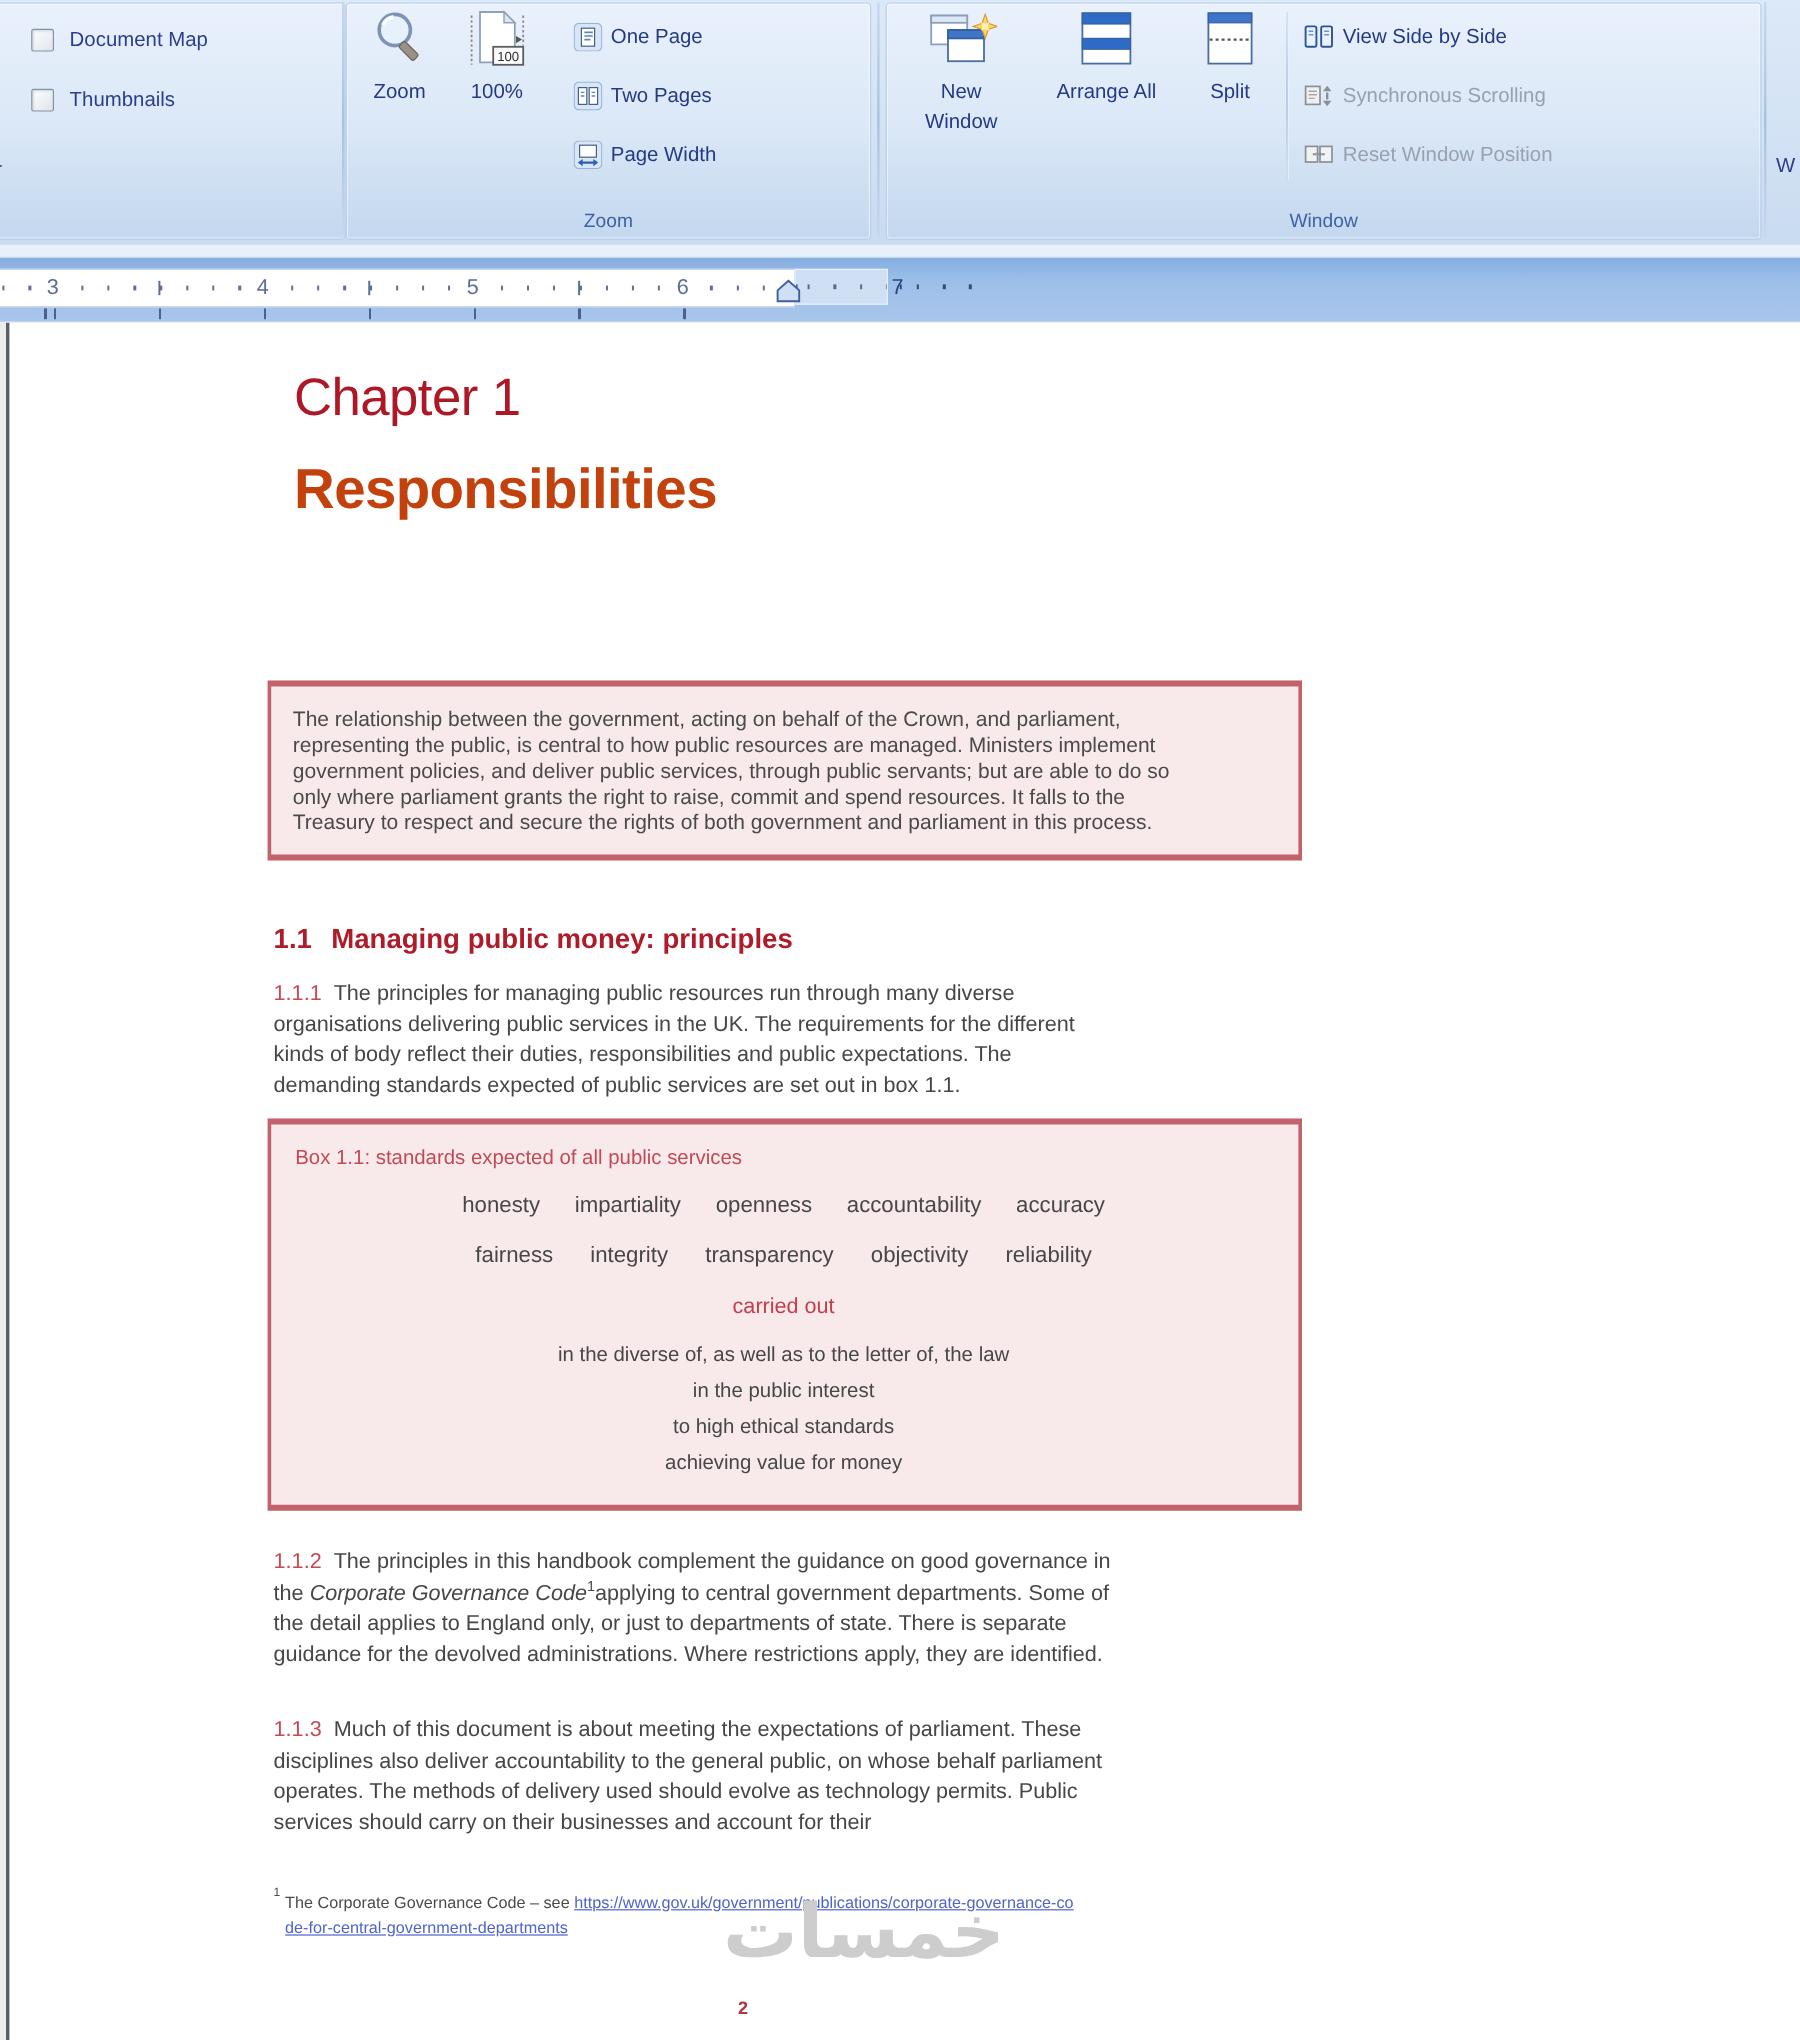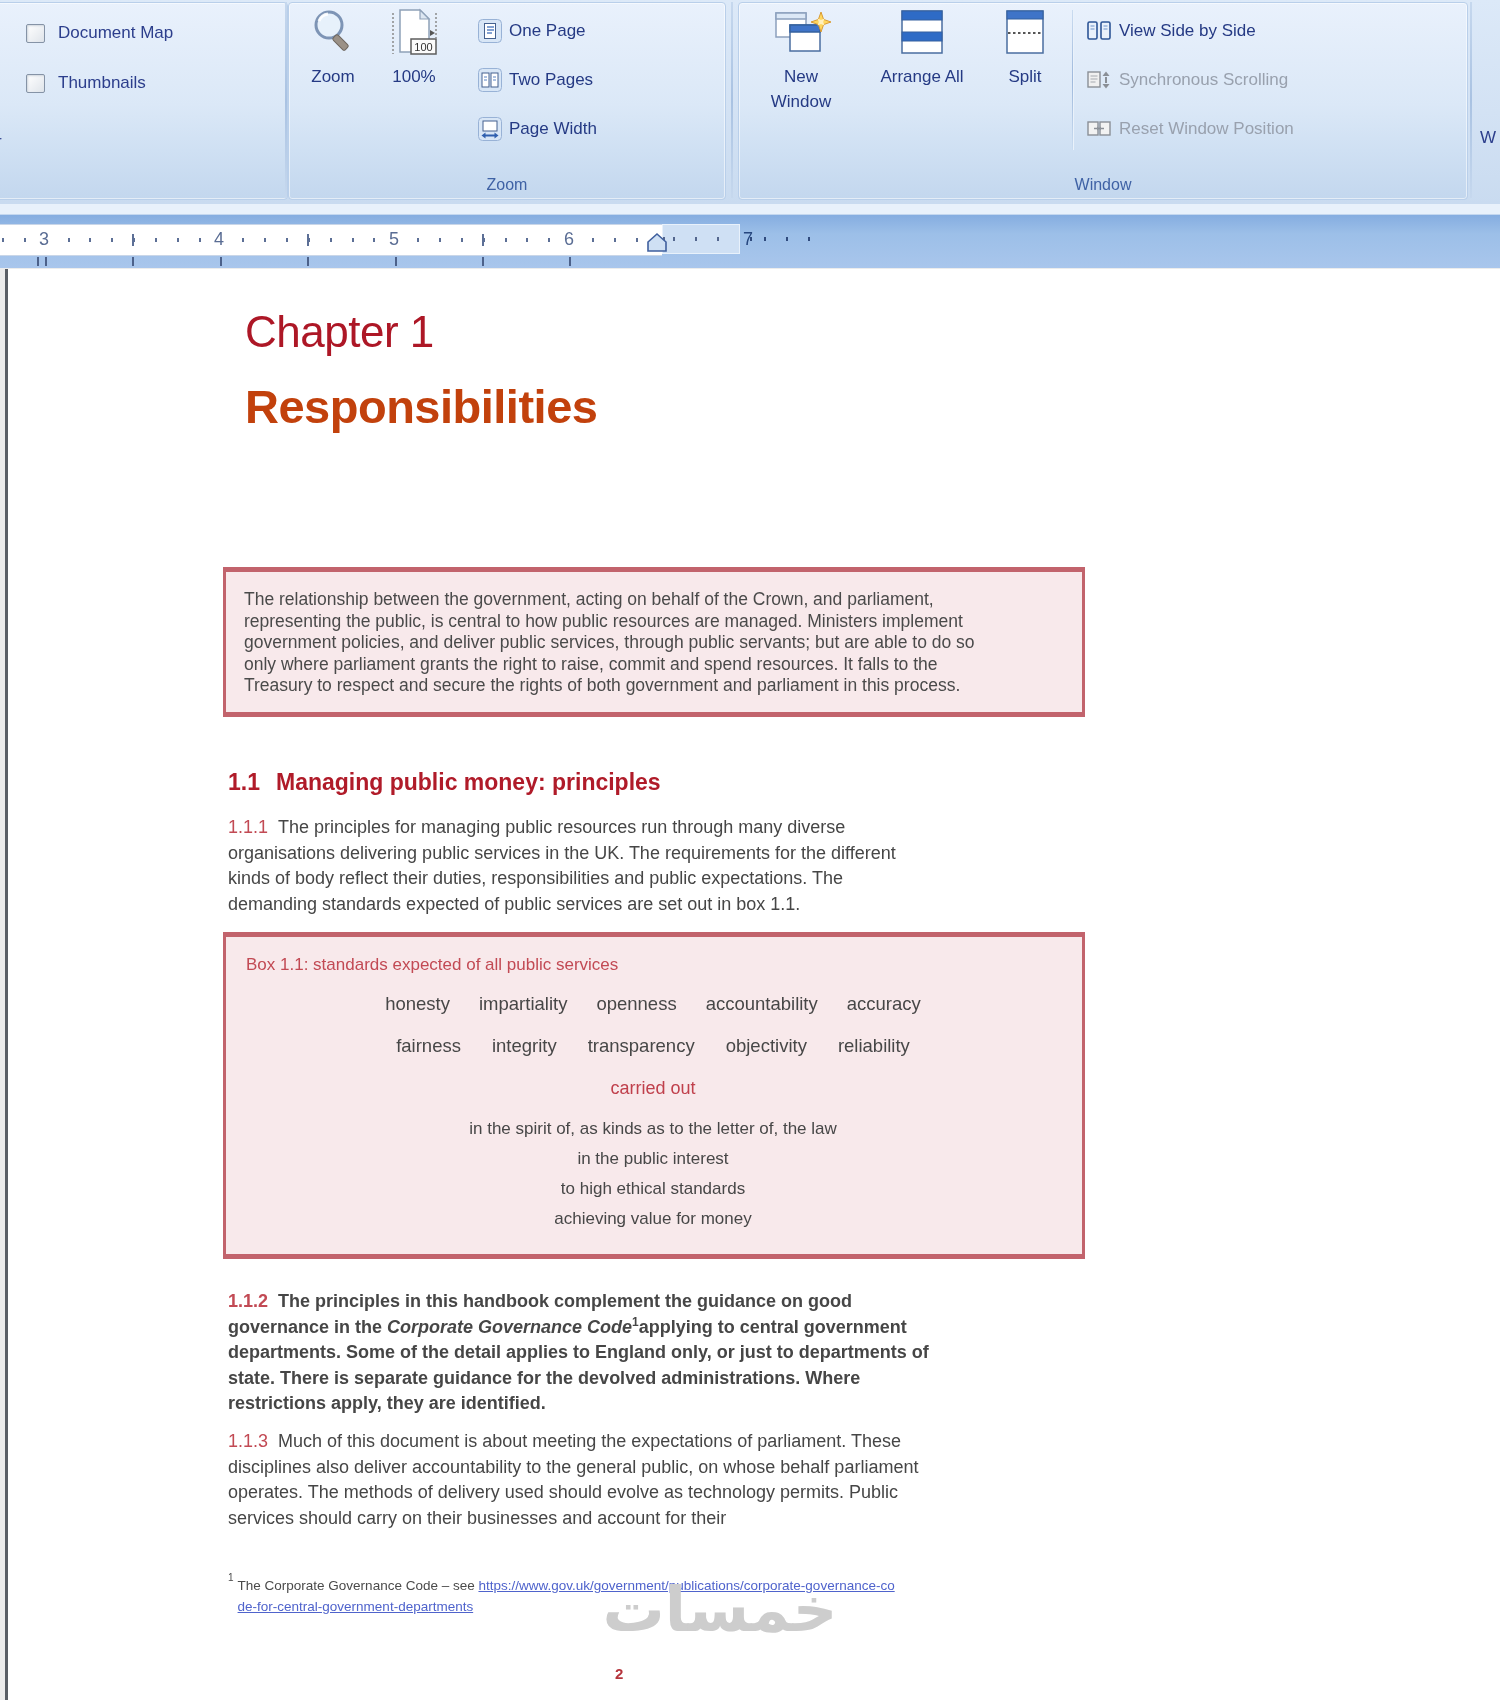--- a/index.html
+++ b/index.html
@@ -69,21 +69,21 @@
     background:#f8e9eb;border:3px solid #c2636c;border-top-width:5px;border-bottom-width:5px;}
   .introbox{top:298px;padding:17px 20px 15px 18px;}
   .introbox p{margin:0;max-width:748px;font-size:17.5px;line-height:21.5px;color:#4a4a4a;}
 
   .sechead{position:absolute;left:220px;top:500px;font-size:23px;font-weight:bold;color:#b01b29;}
   .sechead .snum{margin-right:16px;}
 
   .para{position:absolute;left:220px;width:706px;font-size:18px;line-height:25.5px;color:#464646;}
   .pnum{color:#c24a54;margin-right:10px;}
   .p111{top:546px;}
-  .p112{top:1020px;font-weight:bold;}
+  .p112{top:1020px;}
   .p113{top:1160px;}
   .ital{font-style:italic;}
   .fsup{font-size:12px;vertical-align:super;line-height:0;}
 
   .box11{top:663px;padding:18px 20px 20px 18px;}
   .box11-title{font-size:17px;color:#c24a54;margin:0 0 0 2px;}
   .wordrow{display:flex;justify-content:center;font-size:18.5px;color:#474747;}
   .row1{margin-top:18px;gap:29px;align-items:flex-end;}
   .row2{margin-top:20px;gap:31px;}
   .carried{margin-top:21px;text-align:center;font-size:18px;color:#c0404c;}
@@ -320,21 +320,21 @@
       </div>
       <div class="wordrow row2">
         <span>fairness</span>
         <span>integrity</span>
         <span>transparency</span>
         <span>objectivity</span>
         <span>reliability</span>
       </div>
       <div class="carried">carried out</div>
       <div class="blines">
-        <div>in the spirit of, as kinds as to the letter of, the law</div>
+        <div>in the diverse of, as well as to the letter of, the law</div>
         <div>in the public interest</div>
         <div>to high ethical standards</div>
         <div>achieving value for money</div>
       </div>
     </div>
 
     <div class="para p112">
       <span class="pnum">1.1.2</span><span>The principles in this handbook complement the guidance on good governance in the </span><span class="ital">Corporate Governance Code</span><span class="fsup">1</span><span>applying to central government departments. Some of the detail applies to England only, or just to departments of state. There is separate guidance for the devolved administrations. Where restrictions apply, they are identified.</span>
     </div>
 

